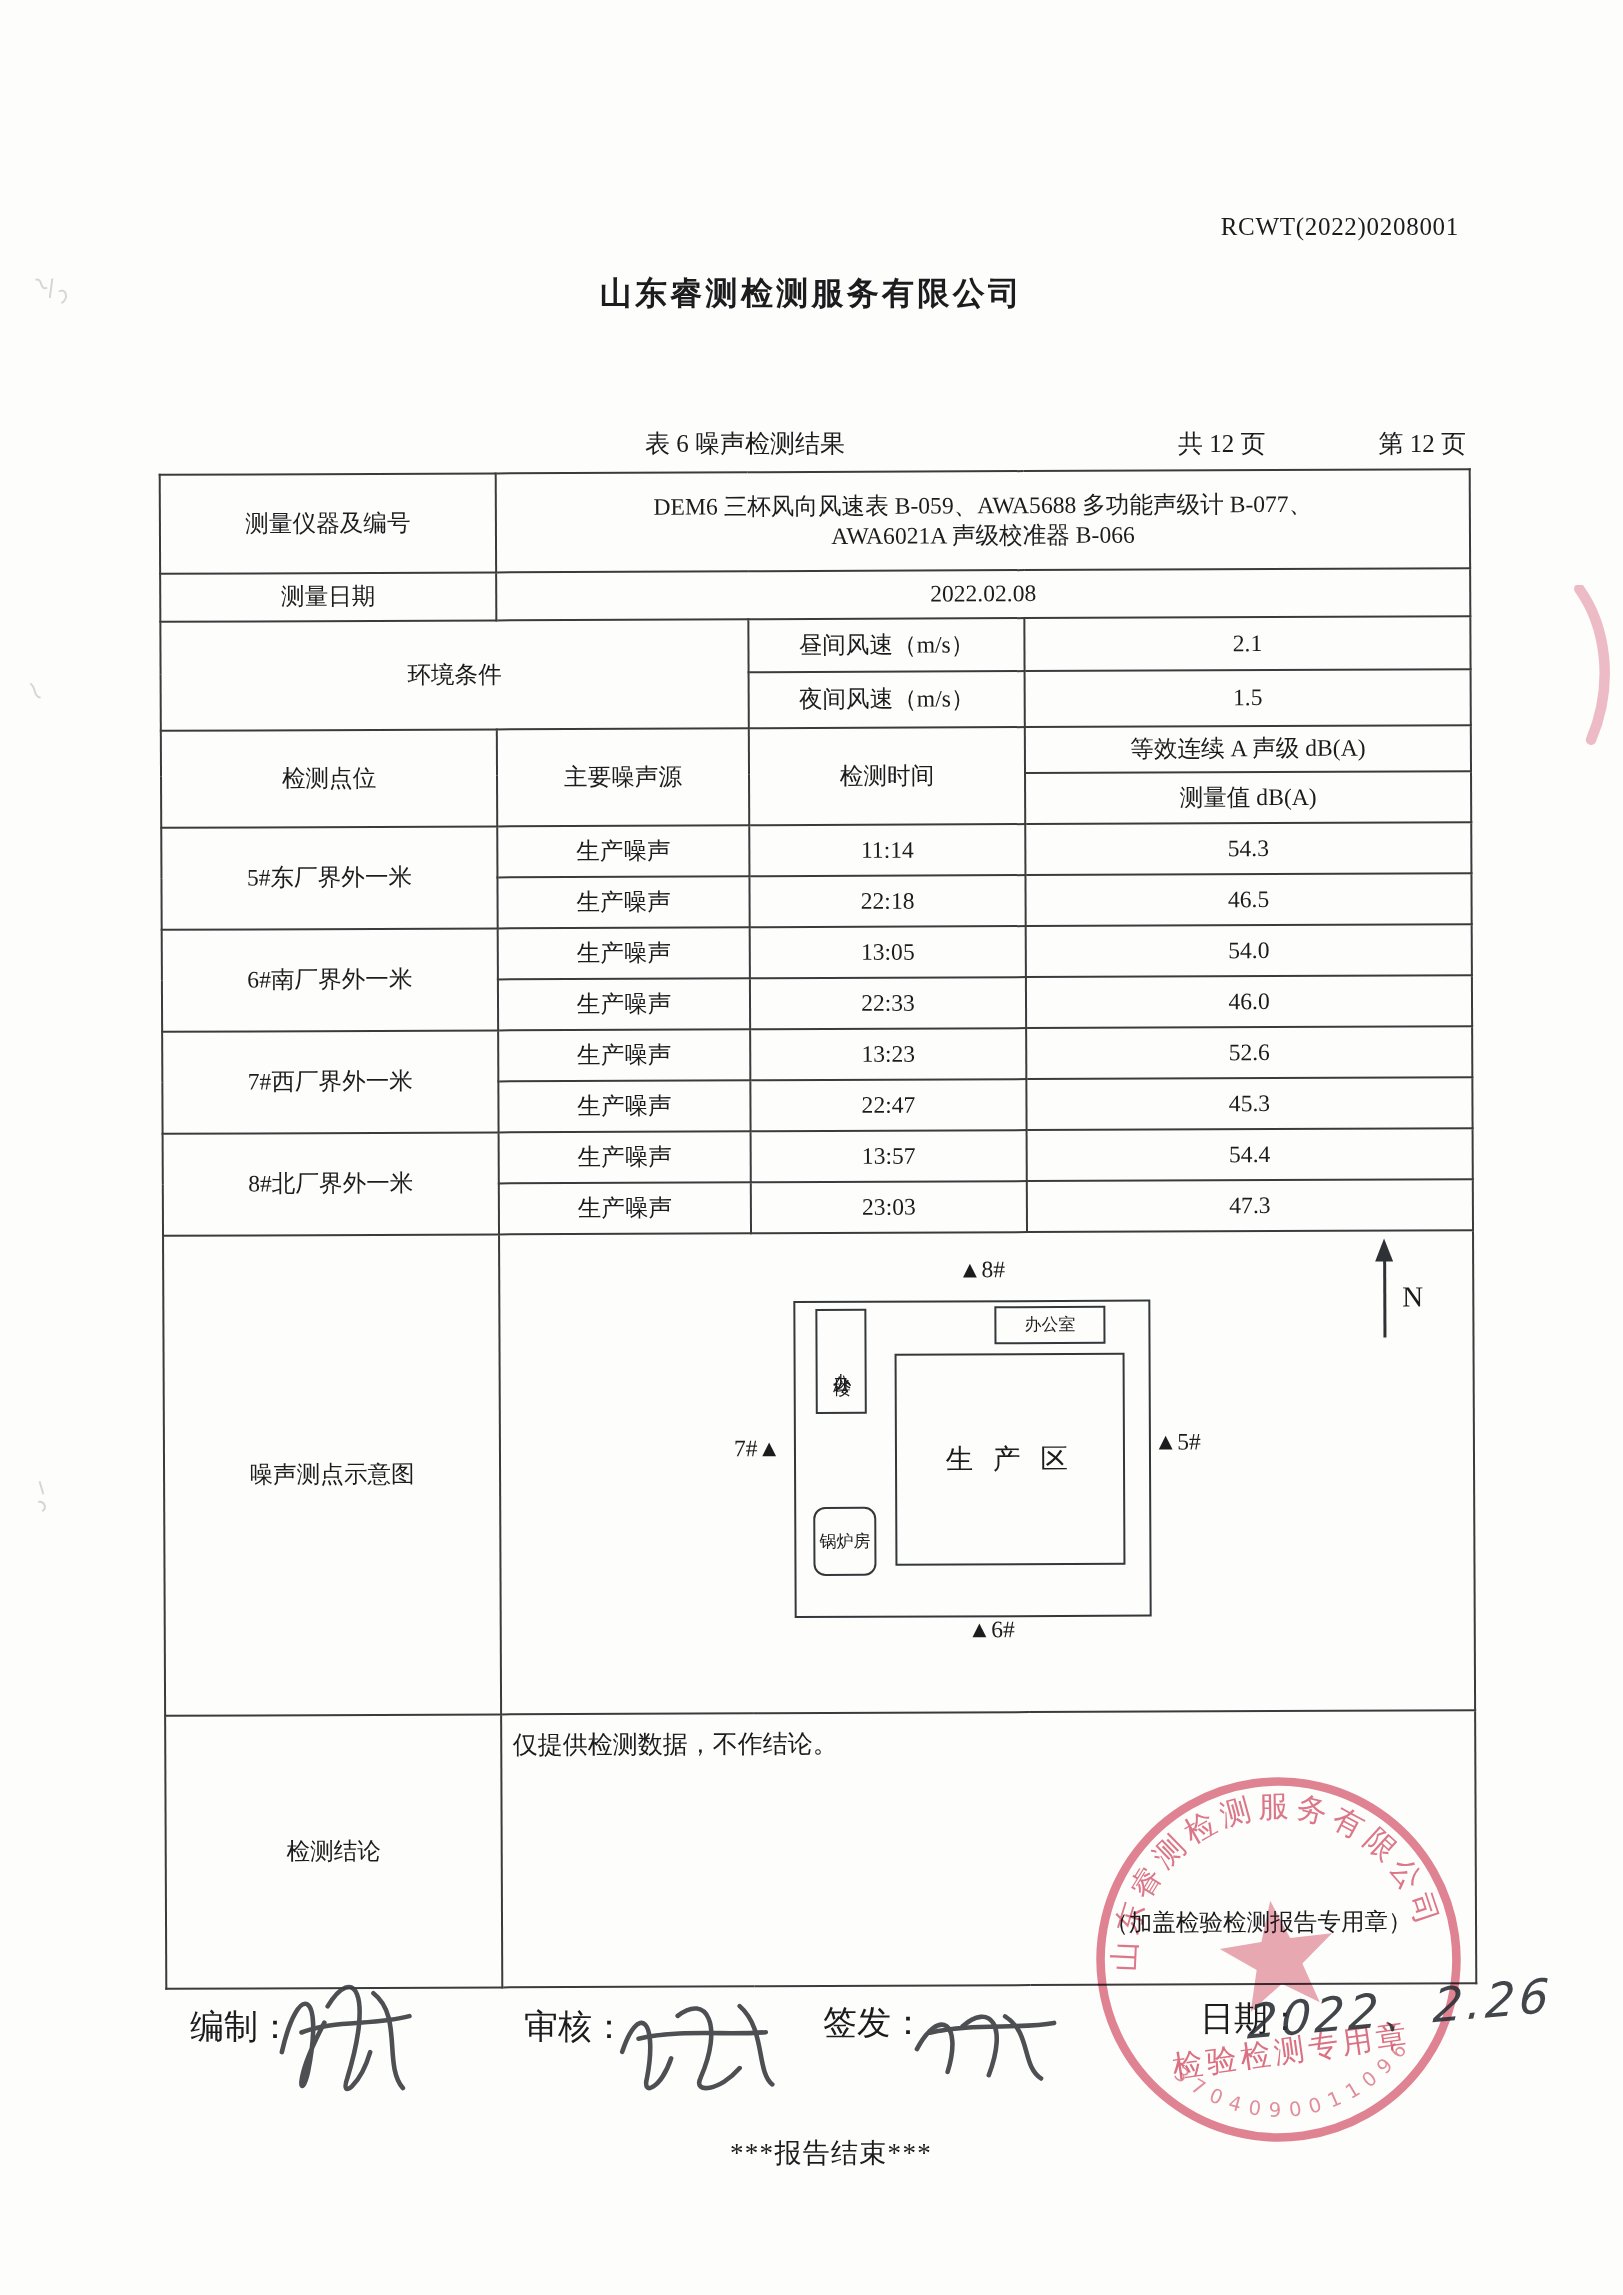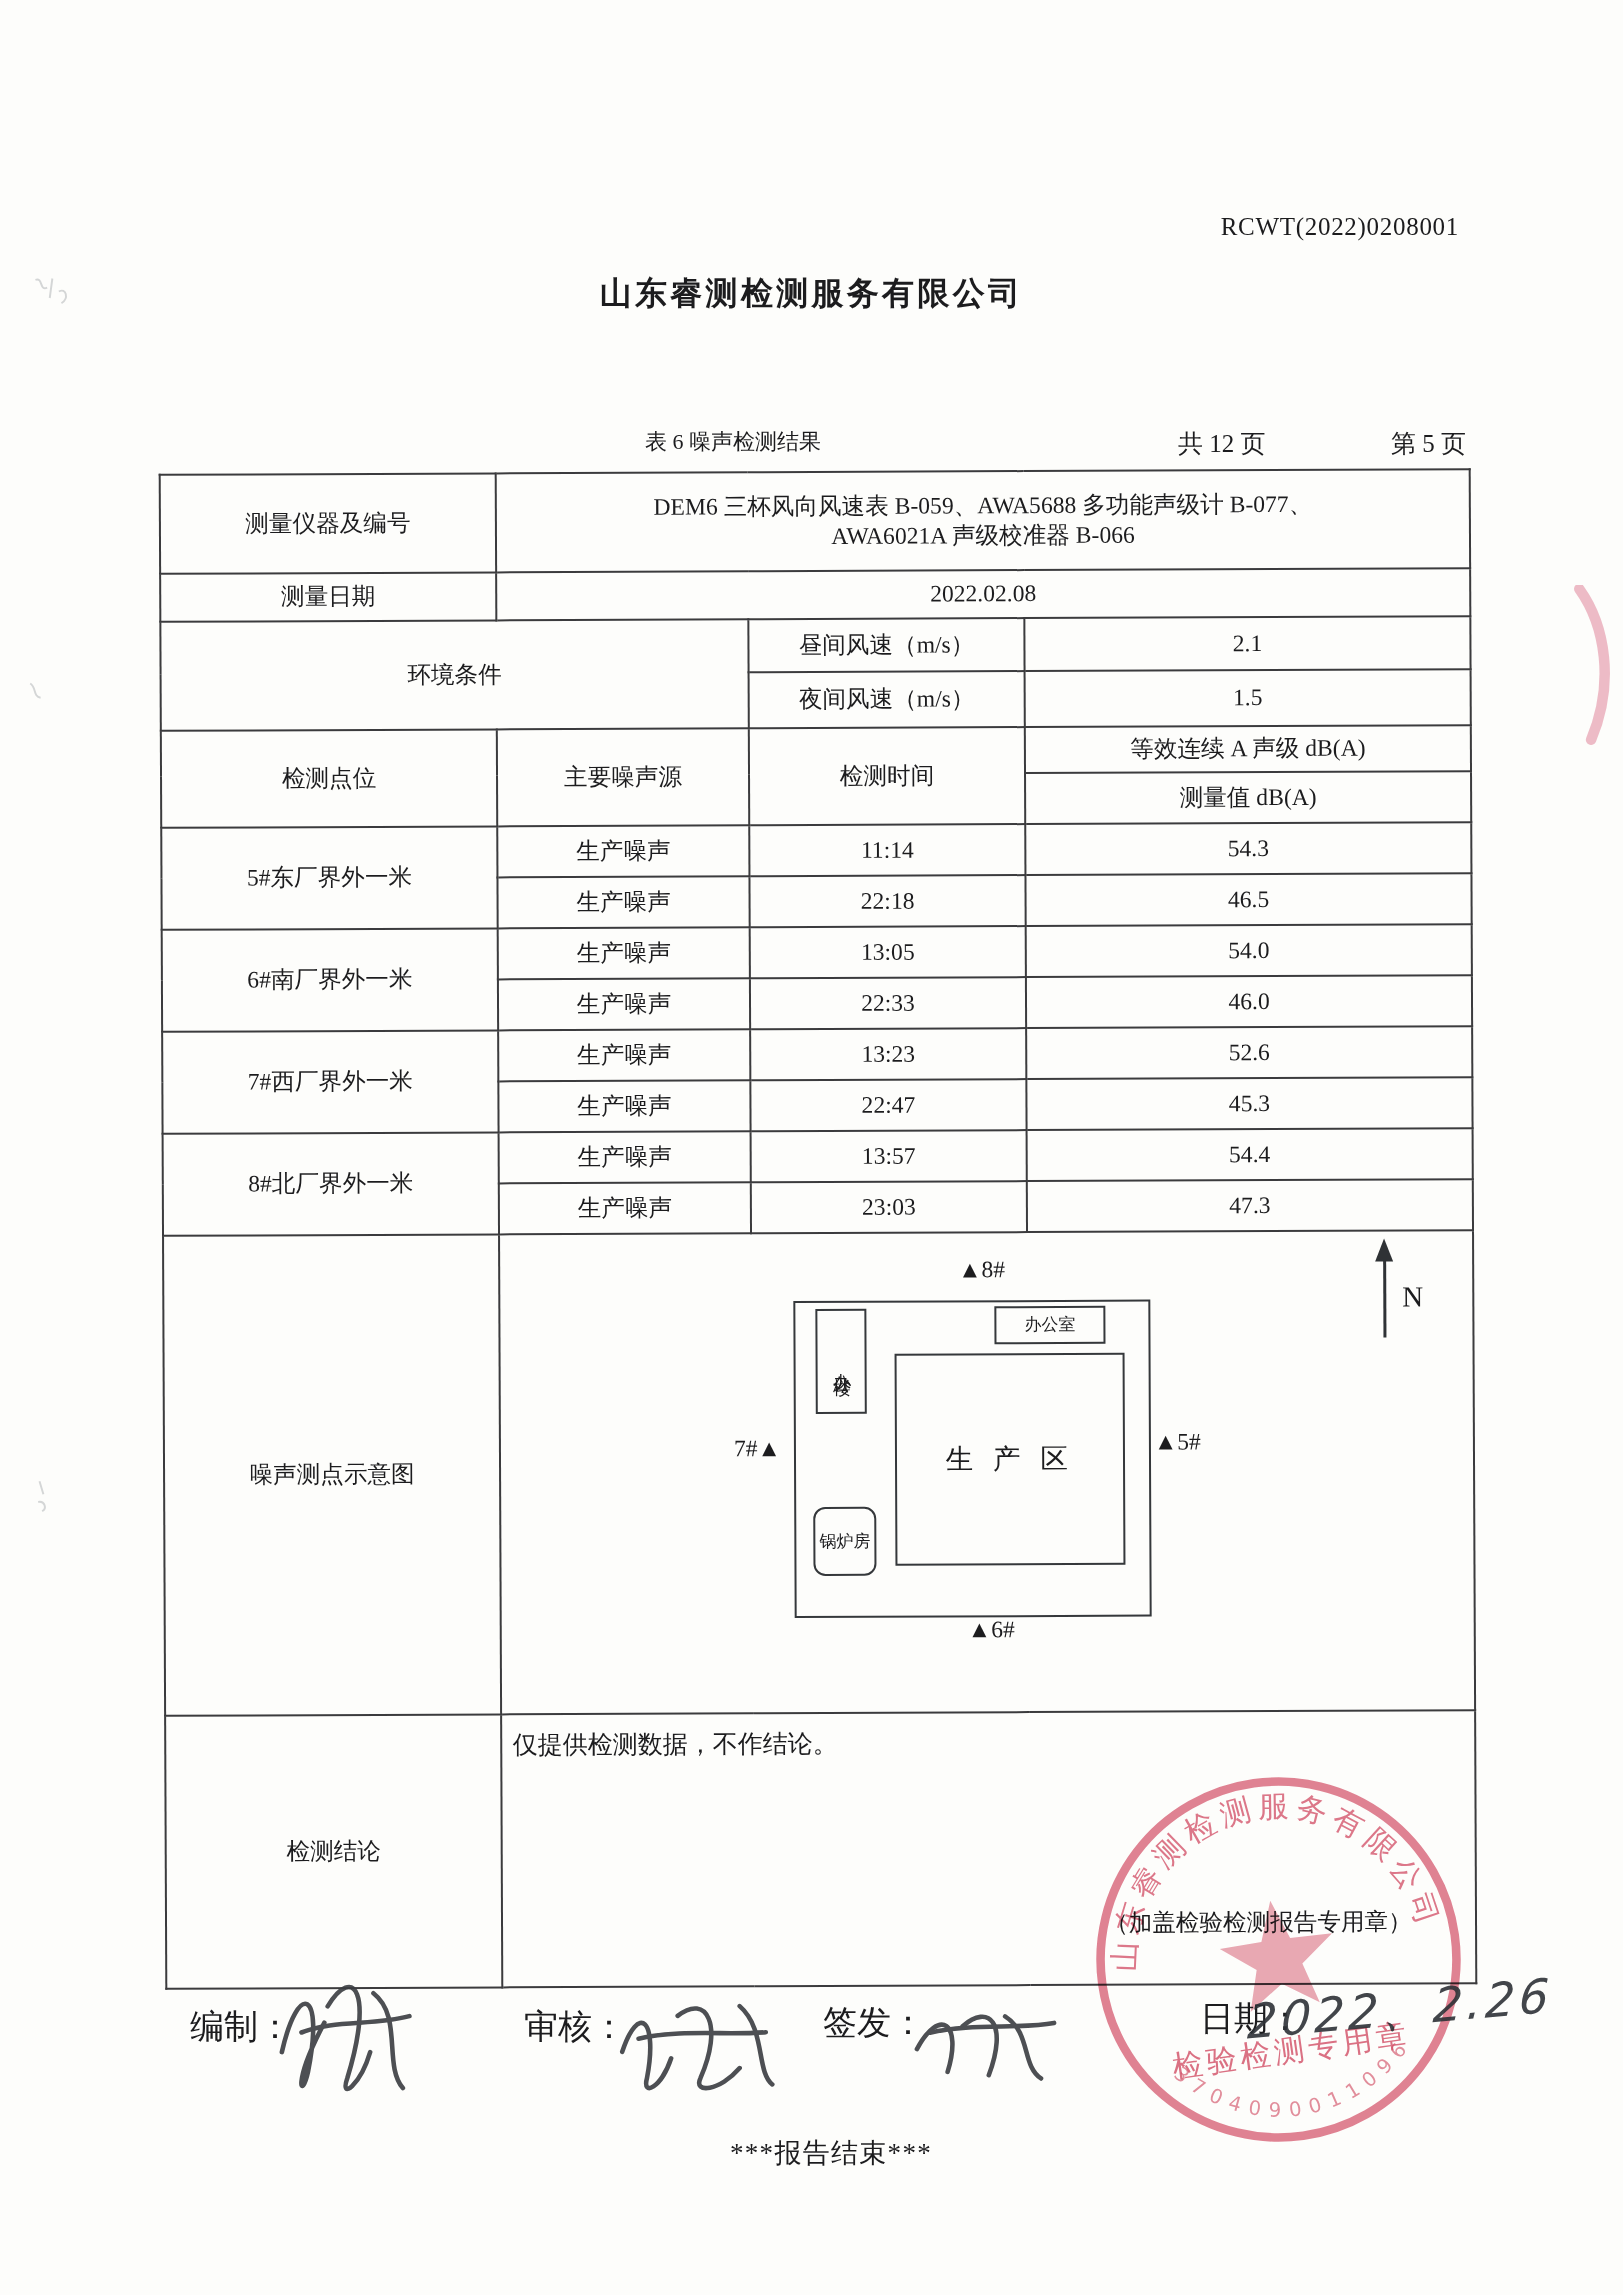--- a/index.html
+++ b/index.html
@@ -9,21 +9,21 @@
     margin:0 auto;
     background:#fdfdfb;
     overflow:hidden;
     font-family:"Liberation Serif","DejaVu Serif",serif;
     color:#1c1c1e;
   }
   
   .report-no{position:absolute;top:213px;left:0;right:164px;text-align:right;font-size:25px;letter-spacing:0.7px;}
   .company-name{position:absolute;top:272px;left:0;width:100%;text-align:center;font-size:32px;font-weight:bold;letter-spacing:3.3px;}
   .doc-title{position:absolute;top:336px;left:0;width:100%;text-align:center;font-size:42px;font-weight:bold;letter-spacing:11.8px;text-indent:11.8px;}
-  .caption{position:absolute;top:427px;left:645px;font-size:22px;}
+  .caption{position:absolute;top:427px;left:645px;font-size:25px;}
   .page-info{position:absolute;top:427px;left:1178px;width:288px;display:flex;justify-content:space-between;font-size:25px;gap:32px;}
   
   table.main-table{
     position:absolute;left:162px;top:471px;
     width:1310px;table-layout:fixed;border-collapse:collapse;
     transform:rotate(-0.25deg);
     font-size:23.6px;
   }
   table.main-table td{
     border:2px solid #3b3b3d;
@@ -84,21 +84,21 @@
 </head>
 <body>
 
 <div class="page">
 
   <div class="report-no">RCWT(2022)0208001</div>
   <div class="company-name">山东睿测检测服务有限公司</div>
   <div class="caption">表 6  噪声检测结果</div>
   <div class="page-info">
     <span>共 12 页</span>
-    <span>第 5 页</span>
+    <span>第 12 页</span>
   </div>
 
   <table class="main-table">
     <colgroup>
         <col style="width:336px">
         <col style="width:252px">
         <col style="width:276px">
         <col style="width:446px">
       </colgroup>
     <tbody>

